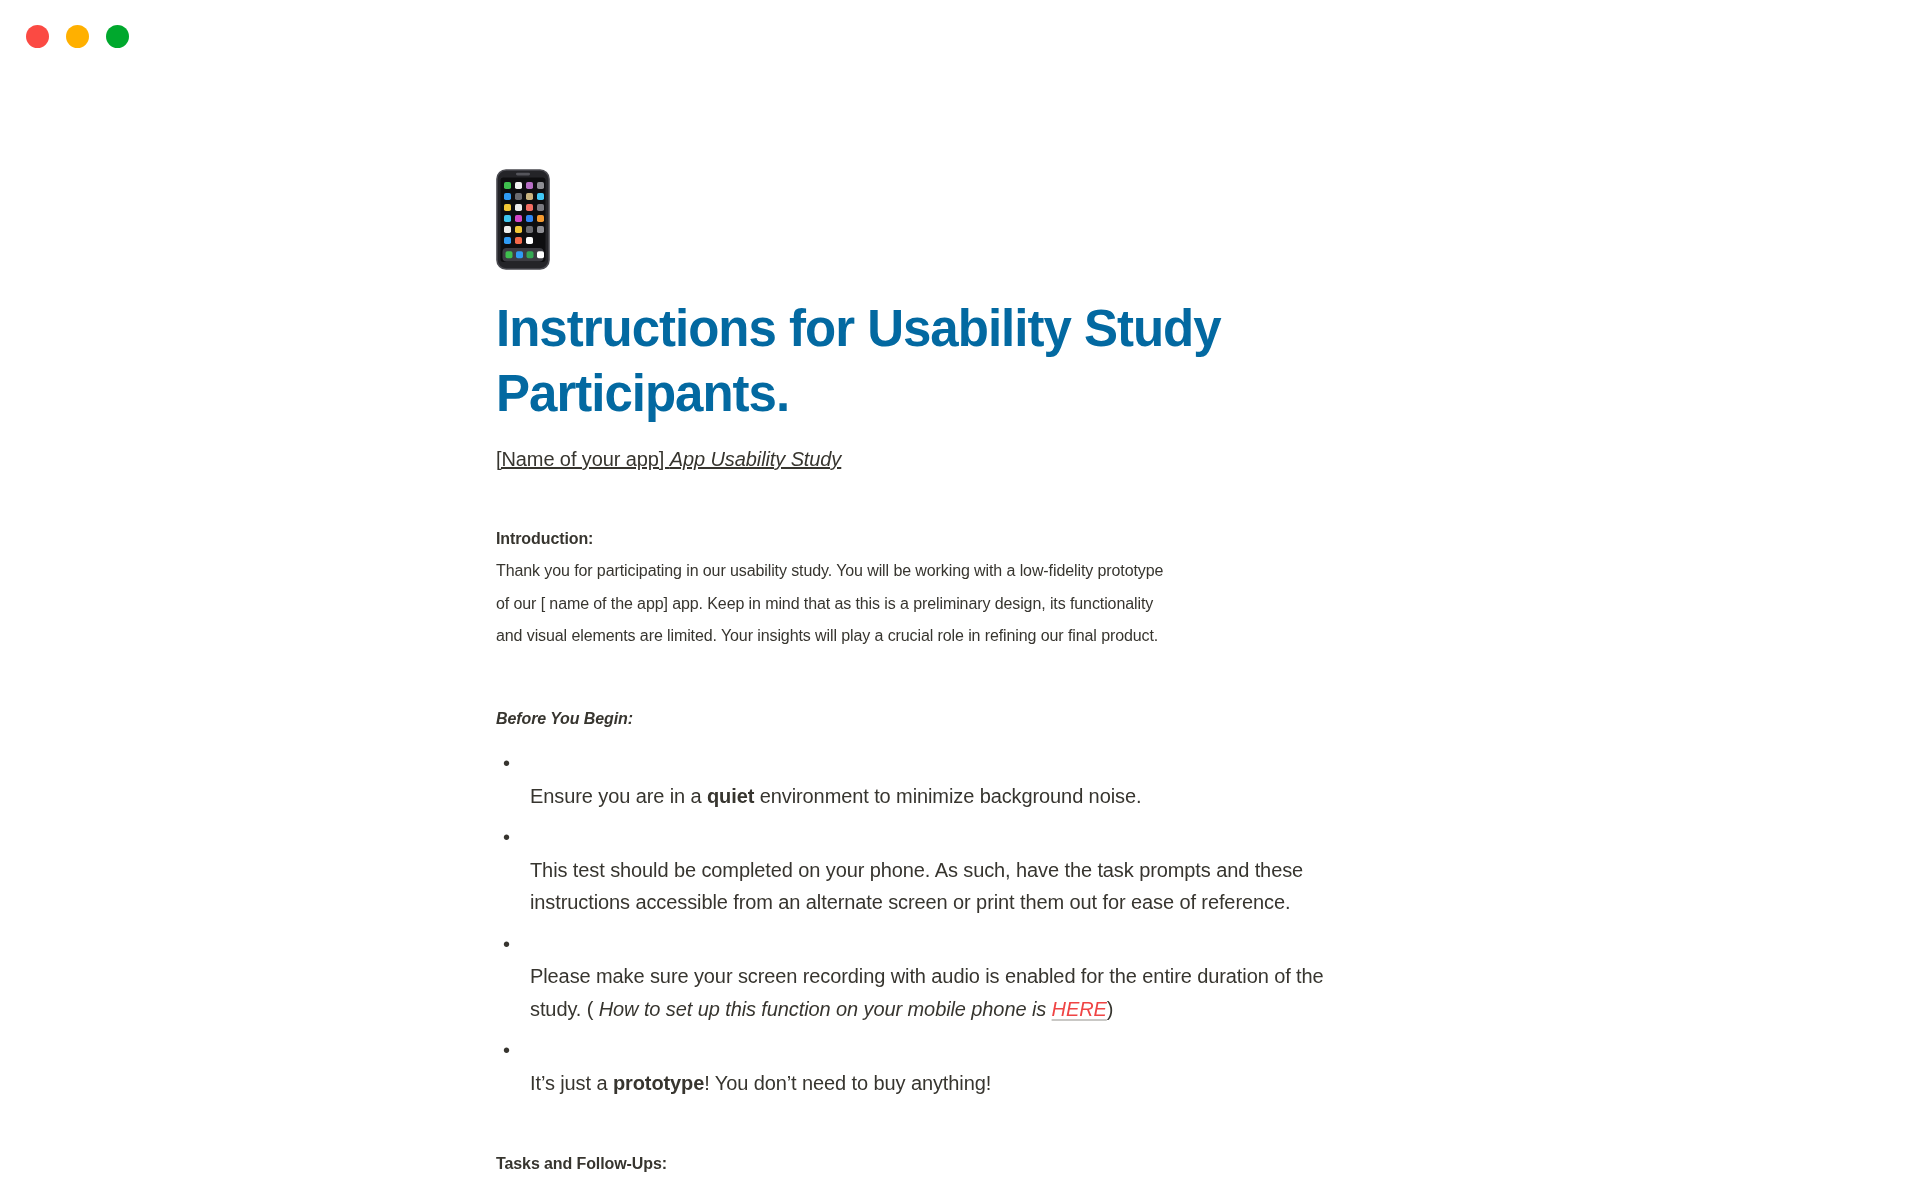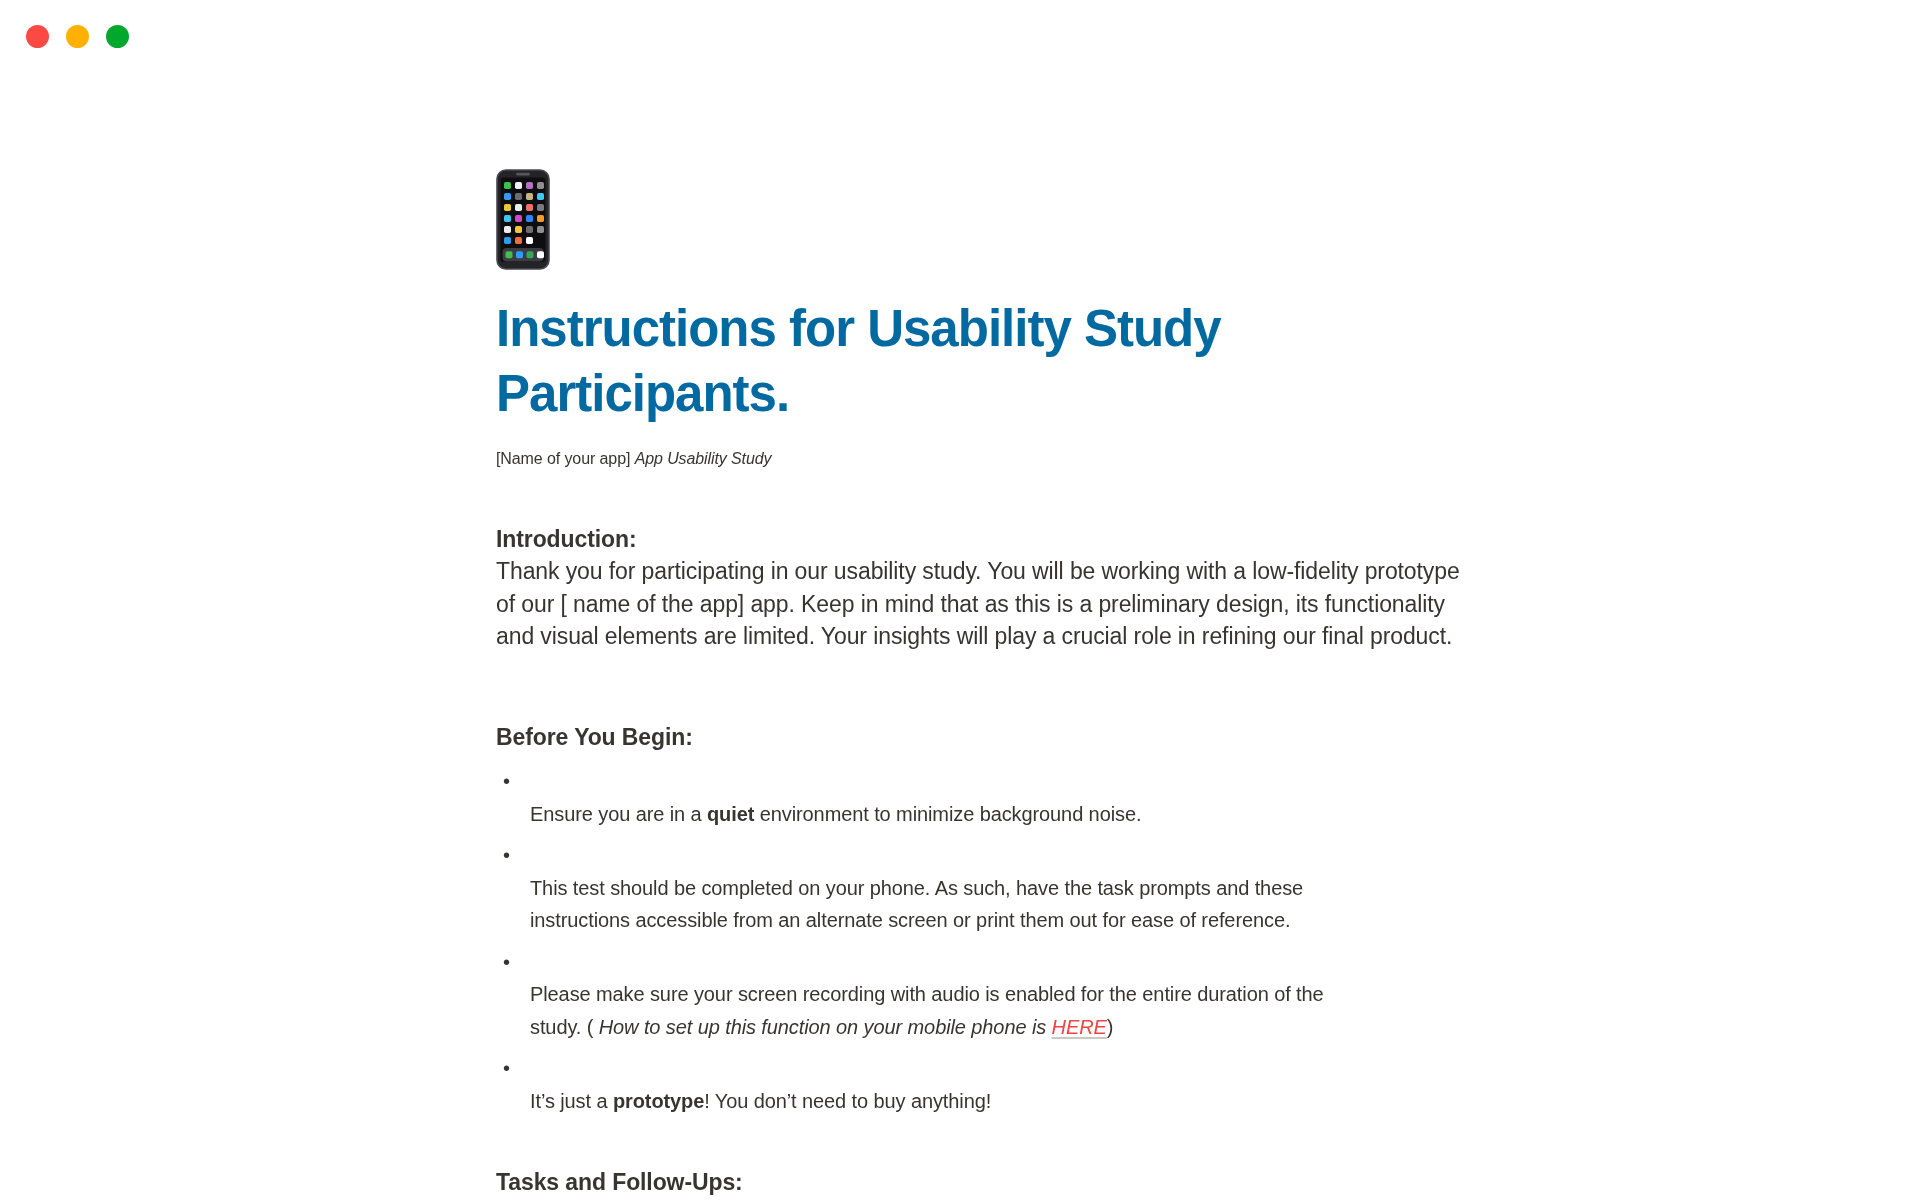--- a/index.html
+++ b/index.html
@@ -23,25 +23,25 @@
   .b{font-weight:700;margin-top:24px;}
   .i{font-style:italic;}
 
   .page-icon{width:54px;height:101px;display:block;}
 
   .title{
     margin:26px 0 0 0;
     font-size:51px;font-weight:700;line-height:65px;letter-spacing:-1px;
     color:#0369a1;
   }
-  .byline{margin:17px 0 16px 0;font-size:16px;line-height:32.5px;letter-spacing:-0.1px;}
+  .byline{margin:17px 0 16px 0;font-size:20px;line-height:32.5px;letter-spacing:-0.1px;text-decoration:underline;}
 
-  .para{font-size:23px;line-height:32.5px;letter-spacing:-0.1px;margin:0;}
+  .para{font-size:16px;line-height:32.5px;letter-spacing:-0.1px;margin:0;}
   .mt-intro{margin-top:47px;}
-  .mt-section{margin-top:68px;}
+  .mt-section{margin-top:50px;font-style:italic;}
   .mt-tasks{margin-top:49px;}
 
   .list{margin:0;}
   .list-item{position:relative;padding-left:34px;font-size:20px;line-height:32.5px;letter-spacing:-0.1px;}
   .mt-first-item{margin-top:12px;}
   .mt-item{margin-top:9px;}
   .bullet-marker{
     position:absolute;left:7px;top:0;
     font-size:20px;line-height:32.5px;color:#37352f;
   }

